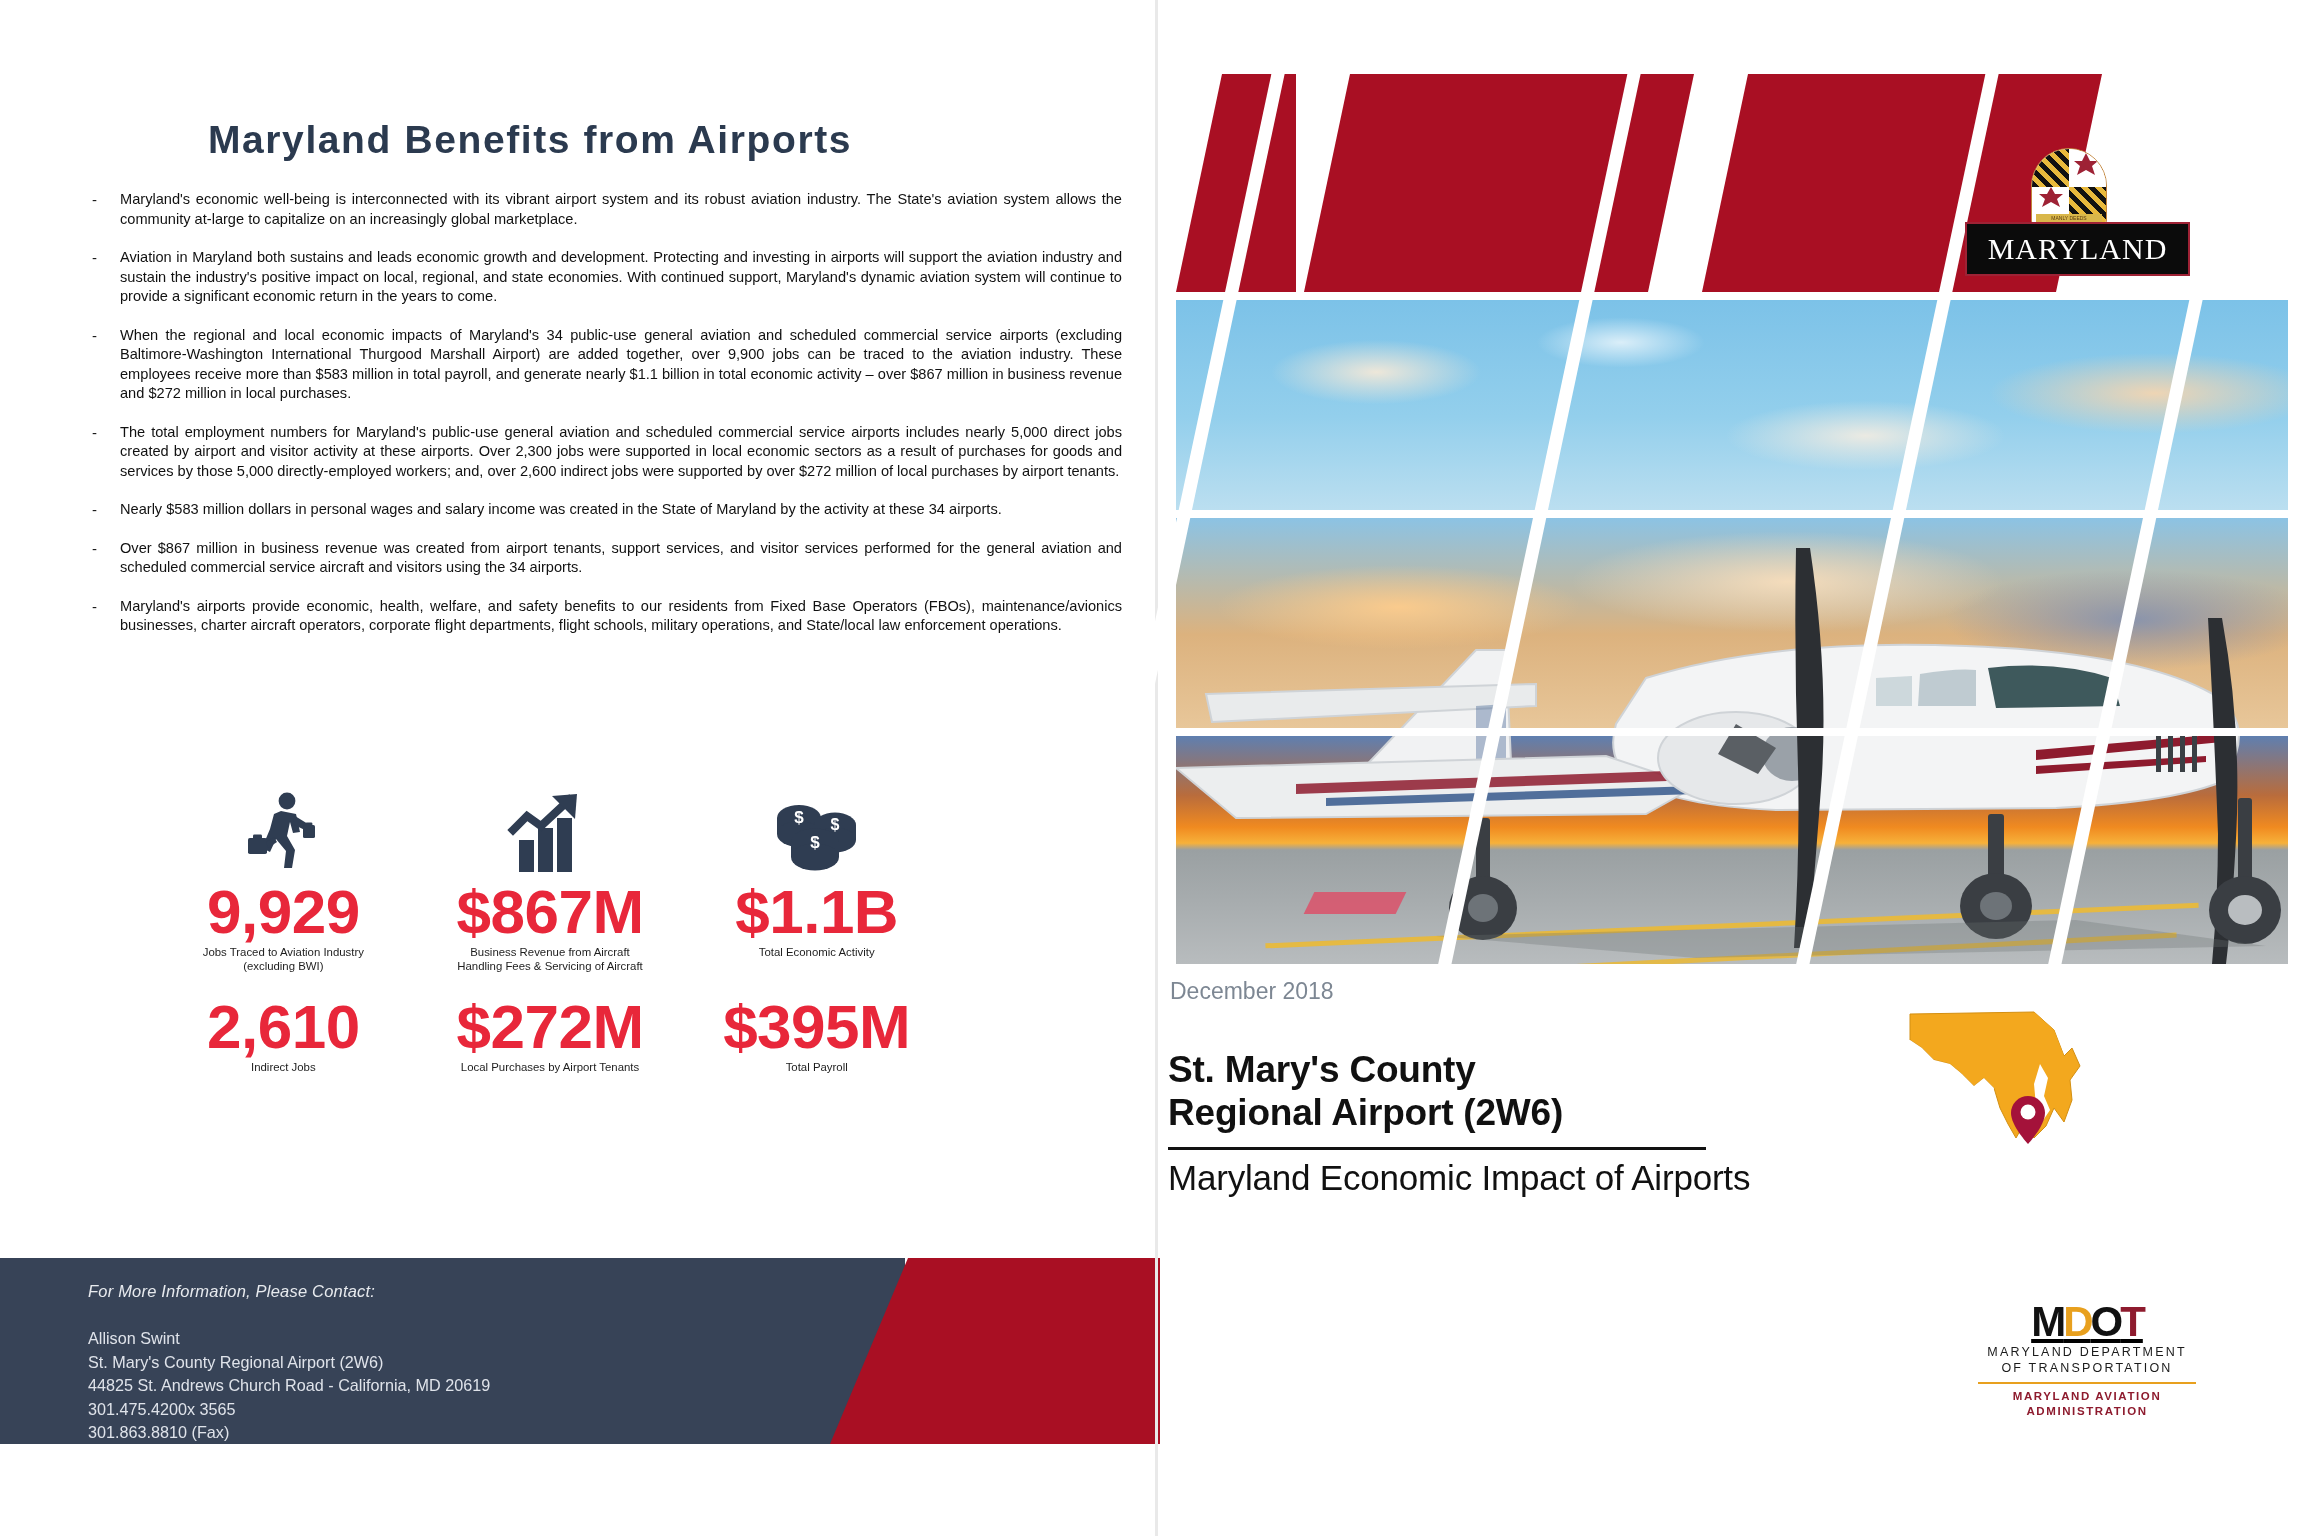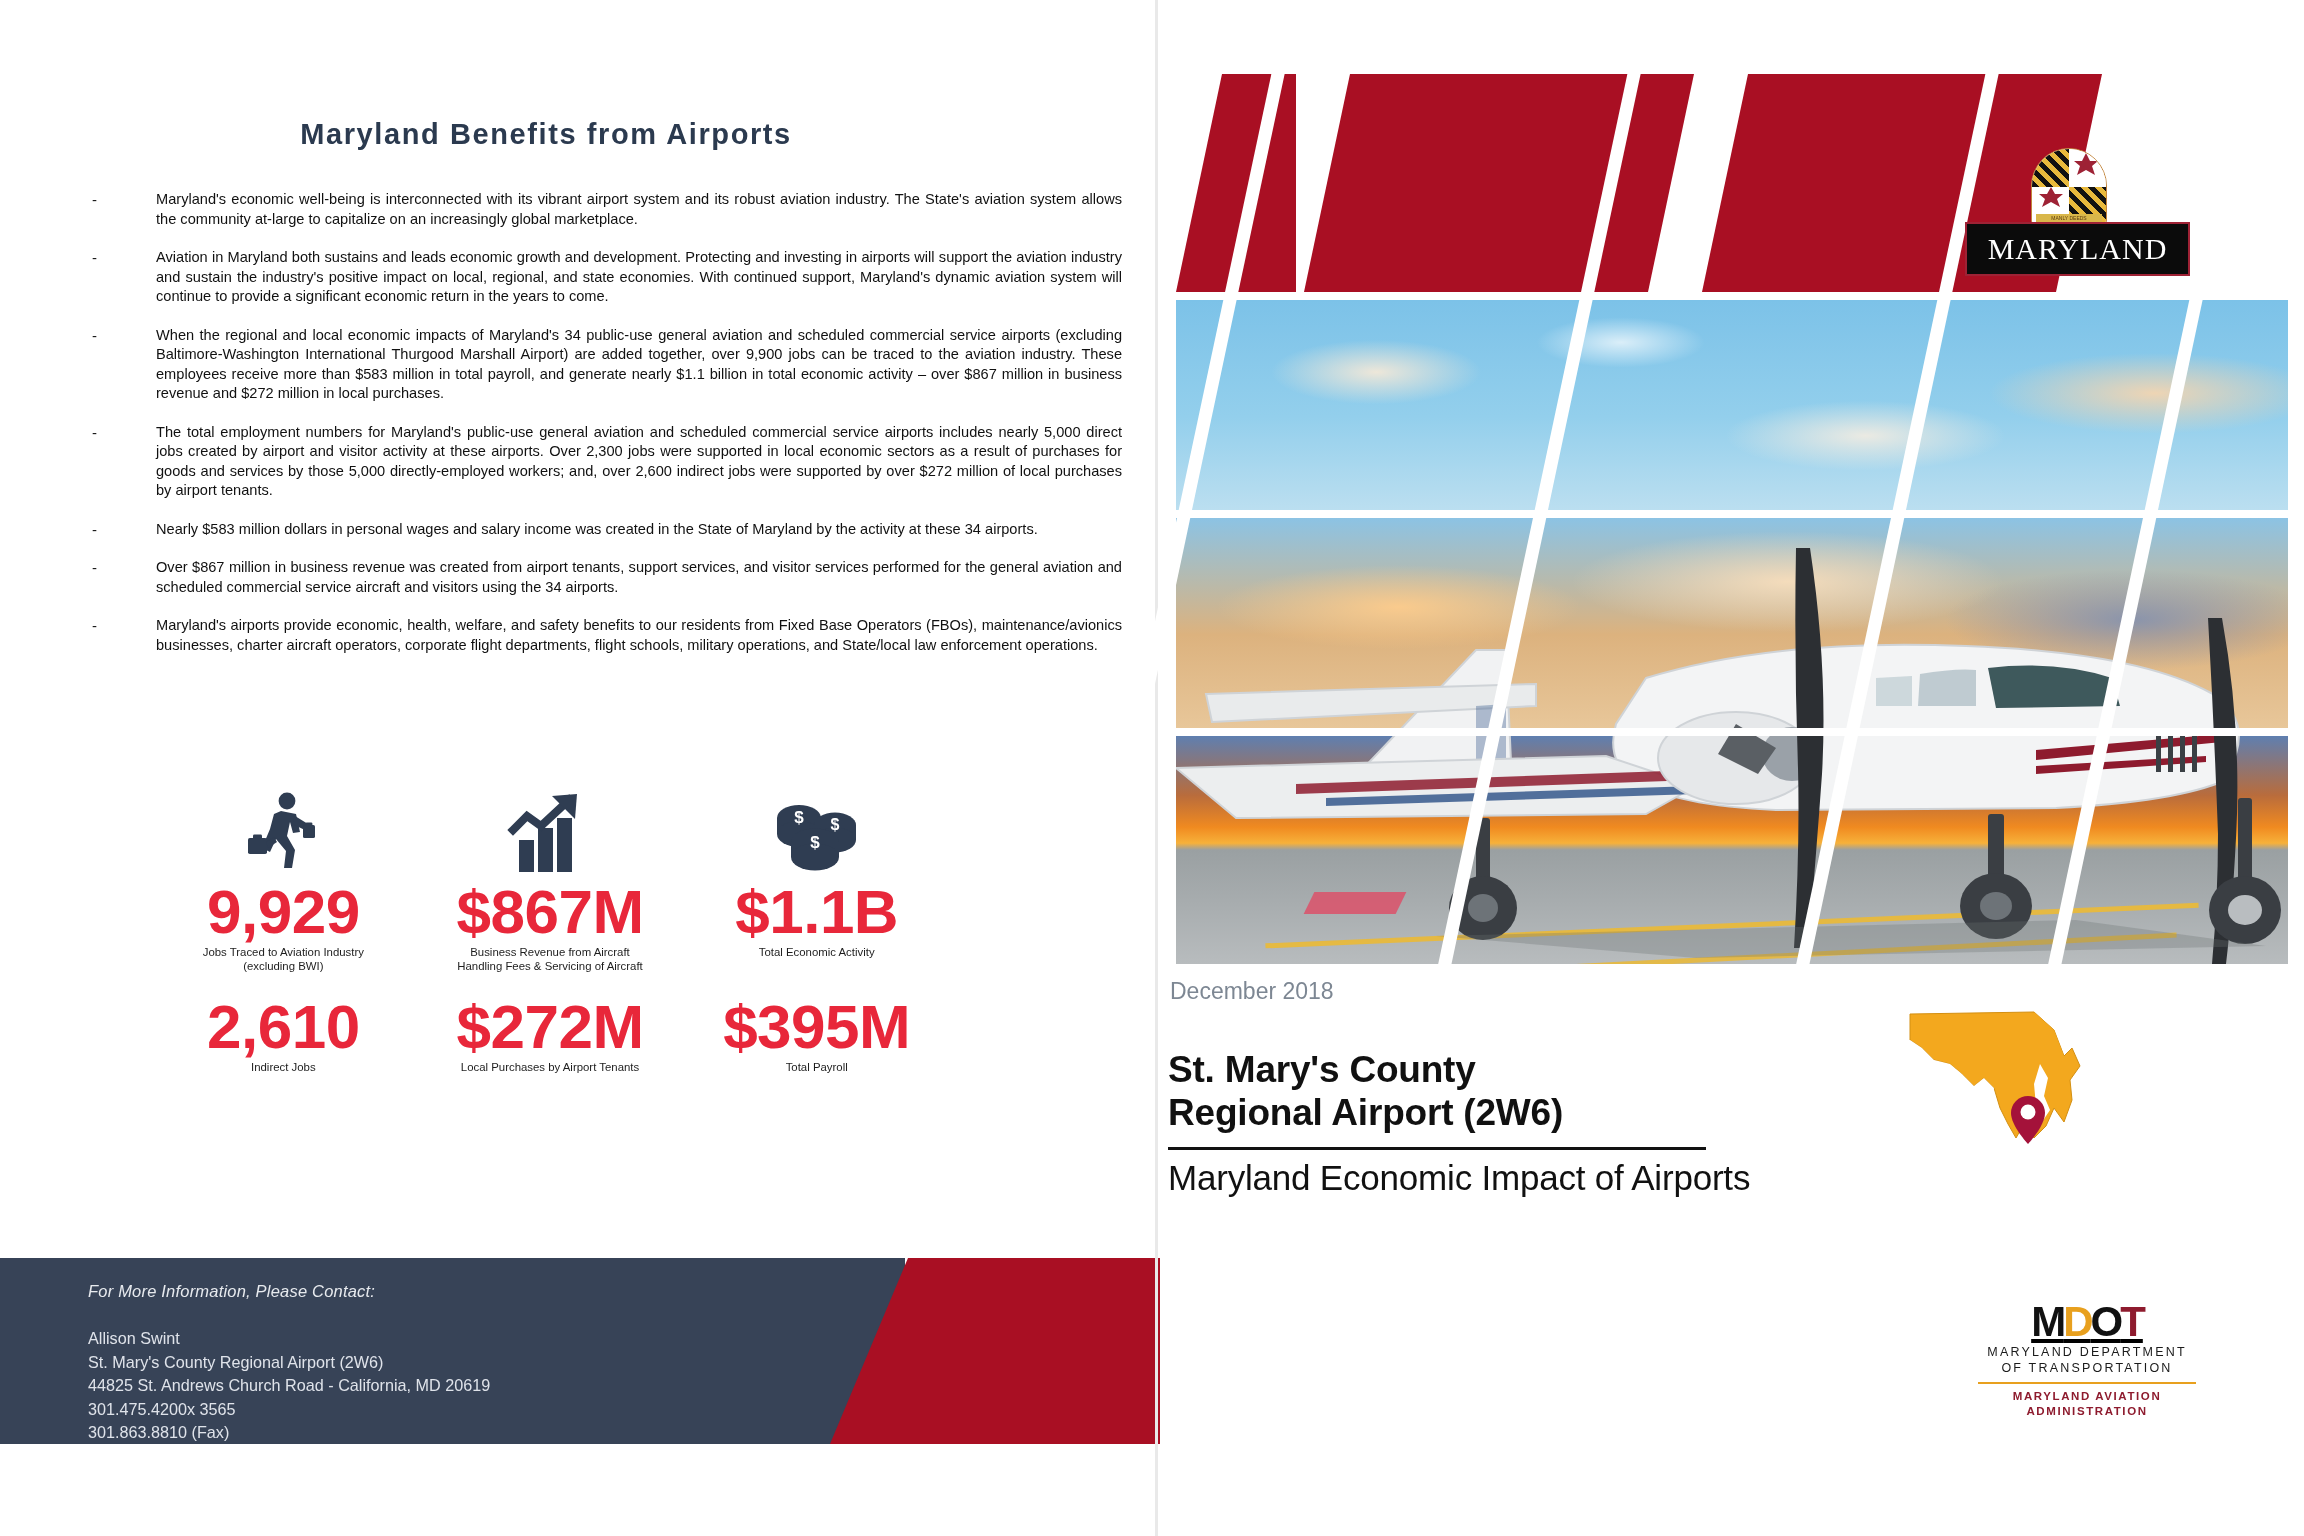--- a/index.html
+++ b/index.html
@@ -4,28 +4,28 @@
 <style>
   * { margin:0; padding:0; box-sizing:border-box; }
   html,body { width:2304px; height:1536px; background:#ffffff; }
   body { font-family:"Liberation Sans", sans-serif; overflow:hidden; position:relative; }
 
   
   .left-page{ position:absolute; left:0; top:0; width:1160px; height:1536px; background:#fff; }
 
   .headline{
     position:absolute; left:0; top:118px; width:1060px; text-align:center;
-    font-size:29px; font-weight:bold; letter-spacing:1.6px; color:#2b3a4f;margin-left:16px;
+    font-size:39px; font-weight:bold; letter-spacing:1.6px; color:#2b3a4f;
   }
 
   .bullets{ position:absolute; left:92px; top:190px; width:1030px; }
   .bullet{ display:flex; margin-bottom:19px; }
   .bullet .dash{ width:28px; flex:0 0 28px; font-size:15px; color:#1c1c1c; line-height:19.5px; }
   .bullet .btext{
-    flex:1; font-size:14.6px; line-height:19.5px; color:#111; text-align:justify;margin-left:36px;
+    flex:1; font-size:14.6px; line-height:19.5px; color:#111; text-align:justify;
   }
 
   
   .stats{ position:absolute; left:150px; top:790px; width:800px; }
   .stat-row{ display:flex; }
   .stat-cell{ flex:1; text-align:center; padding:0 6px; }
   .stat-icon{ height:86px; display:flex; align-items:flex-end; justify-content:center; margin-bottom:4px; }
   .stat-num{ font-size:62px; font-weight:bold; color:#e8273a; line-height:1.02; letter-spacing:-0.5px; }
   .stat-label{ font-size:11.4px; color:#1d1d1d; line-height:14px; margin-top:2px; }
   .row2 .stat-num{ font-size:62px; }

